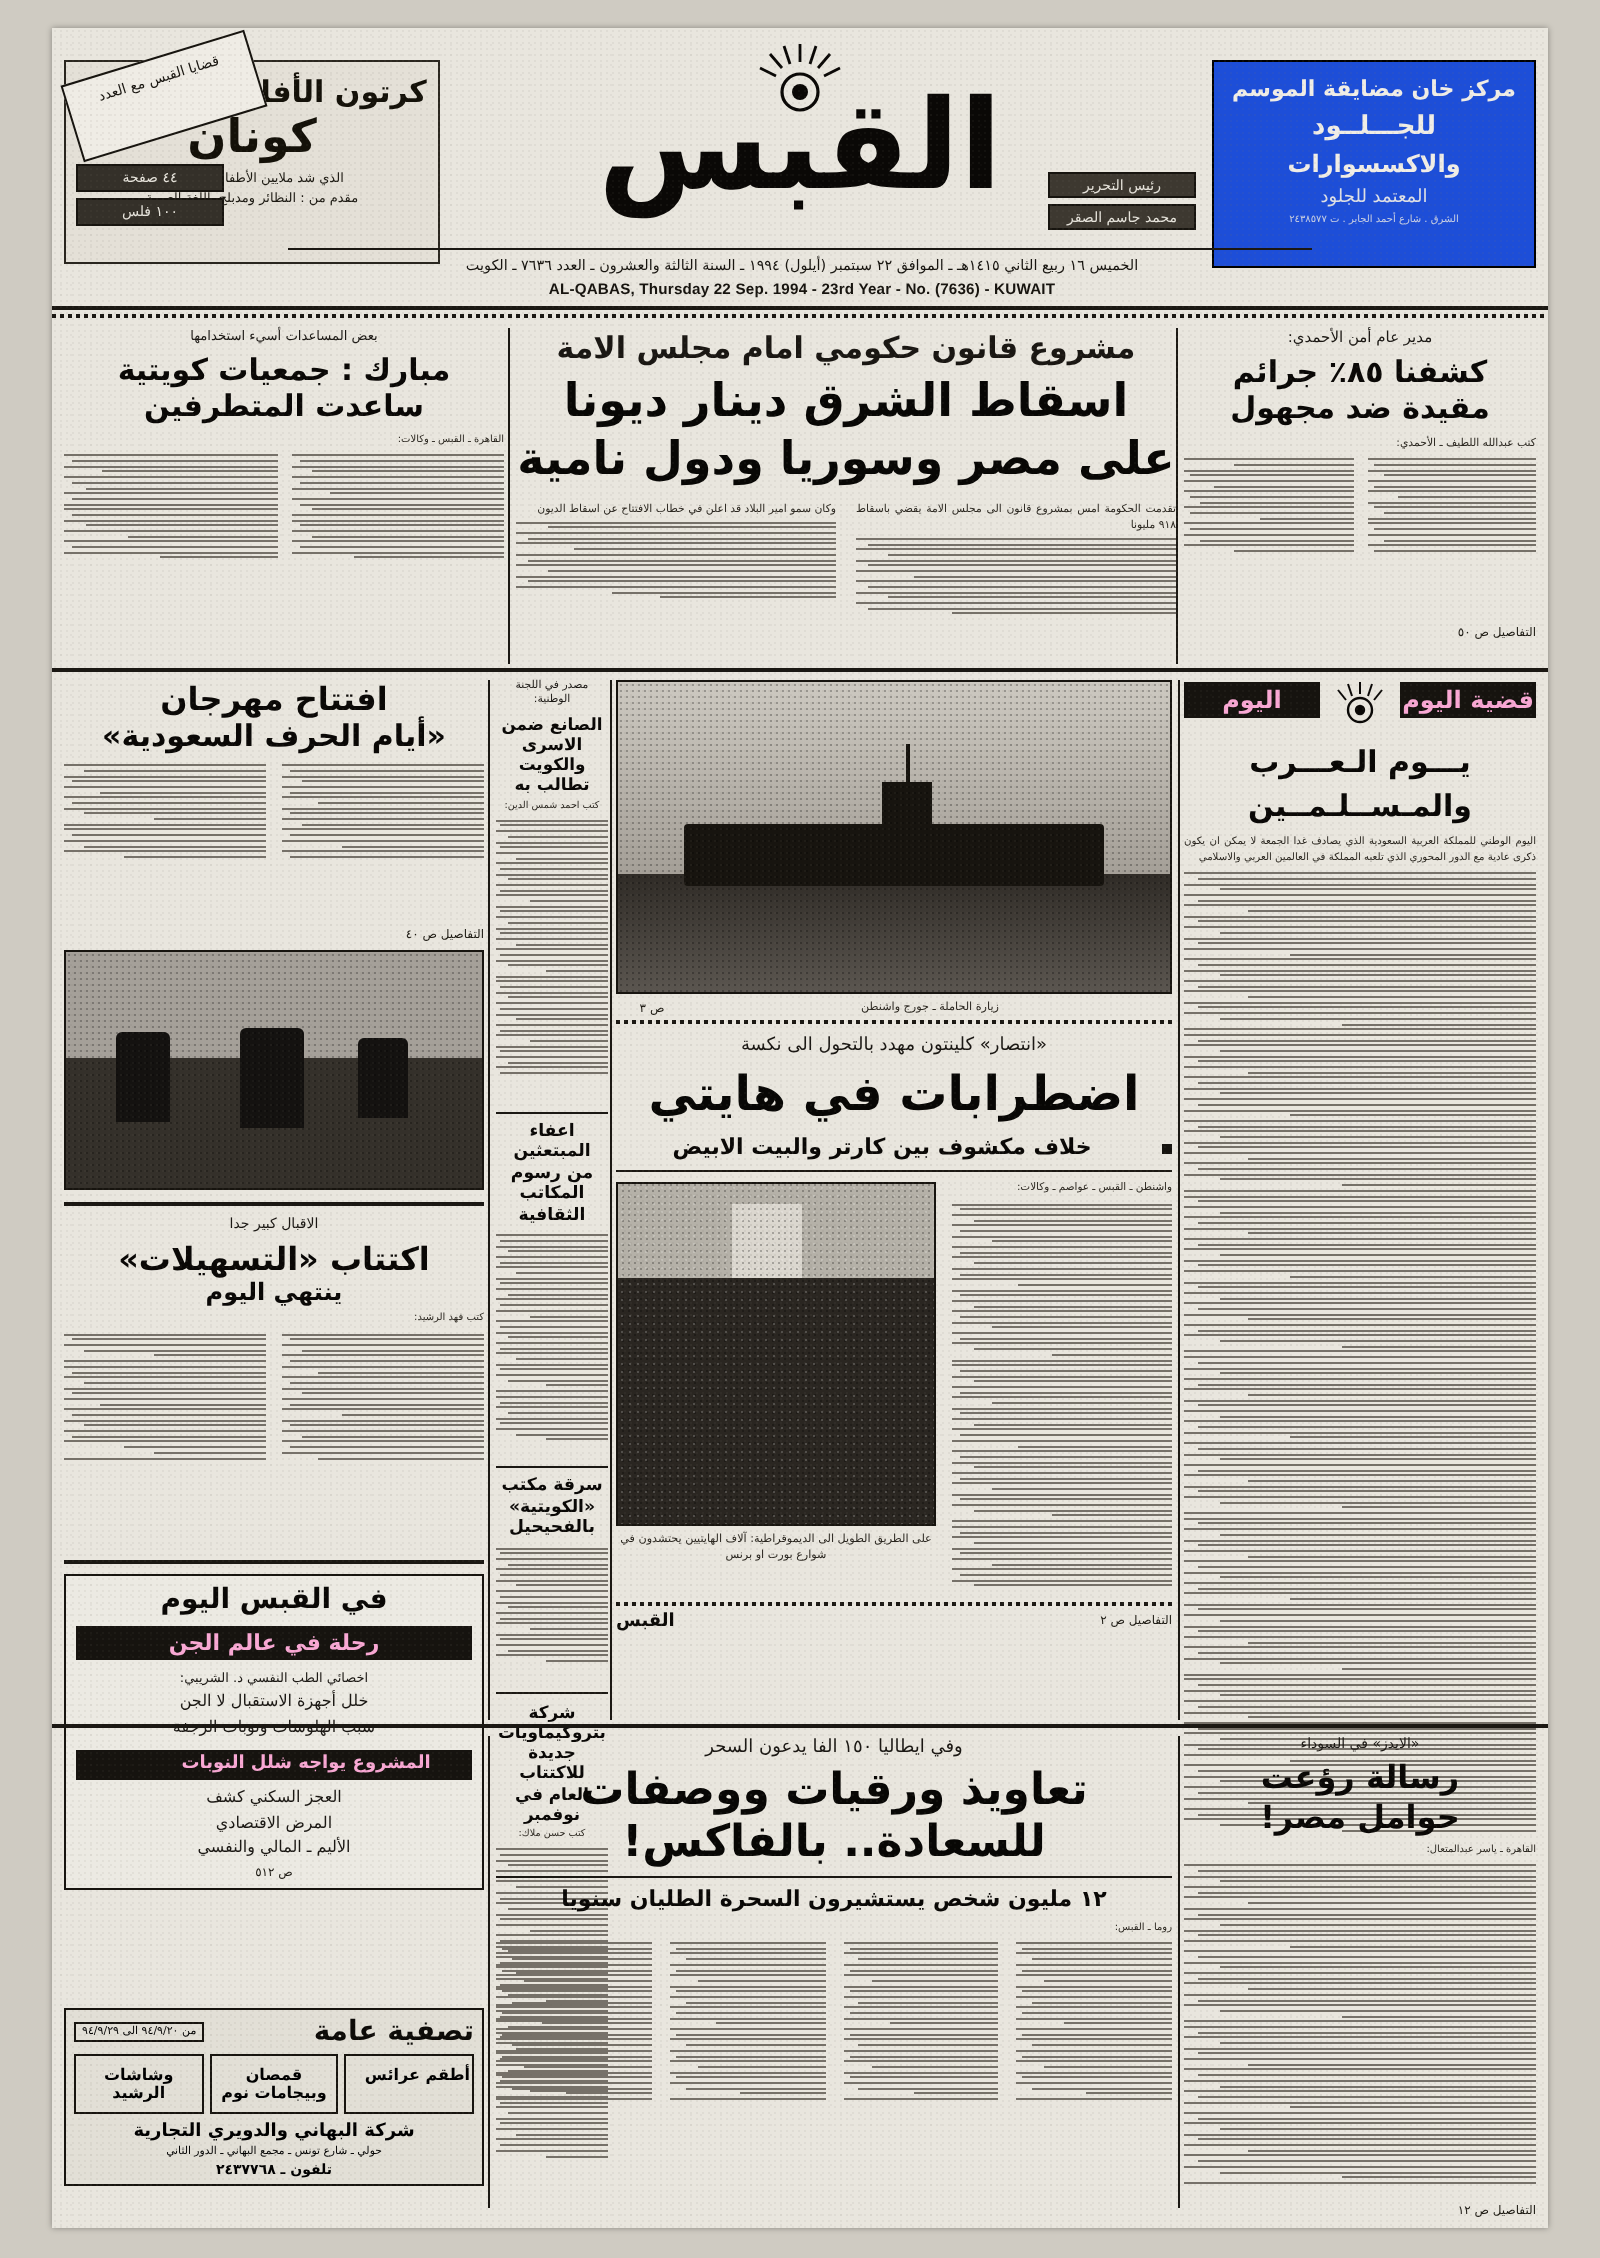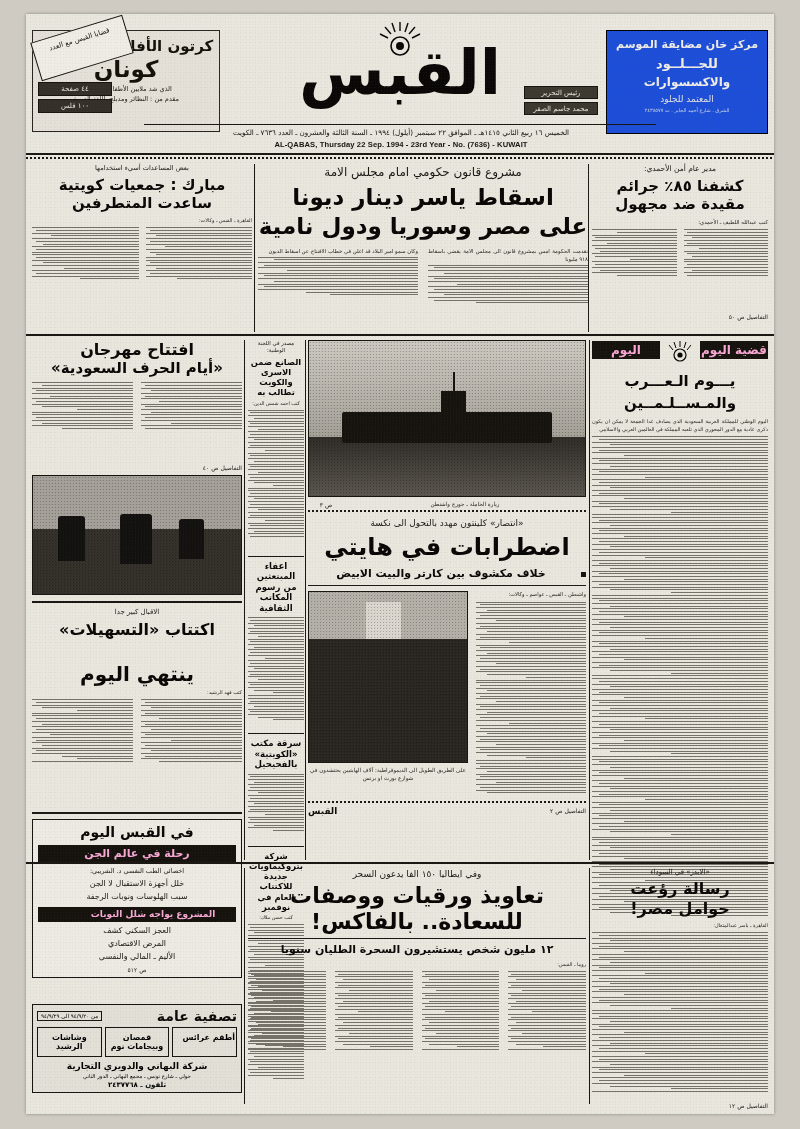--- a/index.html
+++ b/index.html
@@ -236,22 +236,22 @@
           <i class="s2"></i>
           <i class="s1"></i>
           <i class="s3"></i>
           <i class="s1"></i>
           <i class="s5"></i>
     </div>
     <div class="pg-ref rtl" style="text-align:right;margin-top:2px;">التفاصيل ص ٥٠</div>
   </div>
 
   <div class="col" style="left:232px;top:150px;width:330px;">
-    <div class="kicker rtl" style="font-size:12px;letter-spacing:3px;">مشروع قانون حكومي امام مجلس الامة</div>
-    <div class="h-xl rtl" style="margin-top:4px;">اسقاط ياسر دينار ديونا</div>
+    <div class="kicker rtl" style="font-size:15px;letter-spacing:3px;font-weight:bold;">مشروع قانون حكومي امام مجلس الامة</div>
+    <div class="h-xl rtl" style="margin-top:4px;">اسقاط الشرق دينار ديونا</div>
     <div class="h-xl rtl" style="margin-top:2px;">على مصر وسوريا ودول نامية</div>
     <div style="display:flex;gap:10px;margin-top:7px;direction:rtl;">
       <div style="flex:1;">
         <div class="byline rtl">تقدمت الحكومة امس بمشروع قانون الى مجلس الامة يقضي باسقاط ٩١٨ مليونا</div>
         <div class="copy dense" style="margin-top:2px;">
           <i class="s1"></i>
               <i class="s2"></i>
               <i class="s1"></i>
               <i class="s3"></i>
               <i class="s1"></i>
@@ -904,21 +904,21 @@
         <div class="fig" style="left:42%;bottom:26%;width:15%;height:42%;"></div>
         <div class="fig" style="left:70%;bottom:30%;width:12%;height:34%;"></div>
       </div>
     </div>
 
     <div class="rule rule-2" style="height:2px;margin-top:6px;"></div>
 
     <div style="margin-top:5px;">
       <div class="kicker rtl" style="font-size:7px;letter-spacing:1.5px;">الاقبال كبير جدا</div>
       <div class="h-mid rtl" style="font-size:16px;margin-top:2px;">اكتتاب «التسهيلات»</div>
-      <div class="h-mid rtl" style="font-size:20px;margin-top:23px;">ينتهي اليوم</div>
+      <div class="h-mid rtl" style="font-size:12px;">ينتهي اليوم</div>
       <div class="byline rtl" style="font-size:5px;margin-top:3px;">كتب فهد الرشيد:</div>
       <div class="copy dense" style="margin-top:3px;column-count:2;column-gap:8px;height:108px;">
         <i class="s1"></i>
             <i class="s2"></i>
             <i class="s1"></i>
             <i class="s3"></i>
             <i class="s1"></i>
             <i class="s2"></i>
         <i class="s1"></i>
             <i class="s4"></i>

